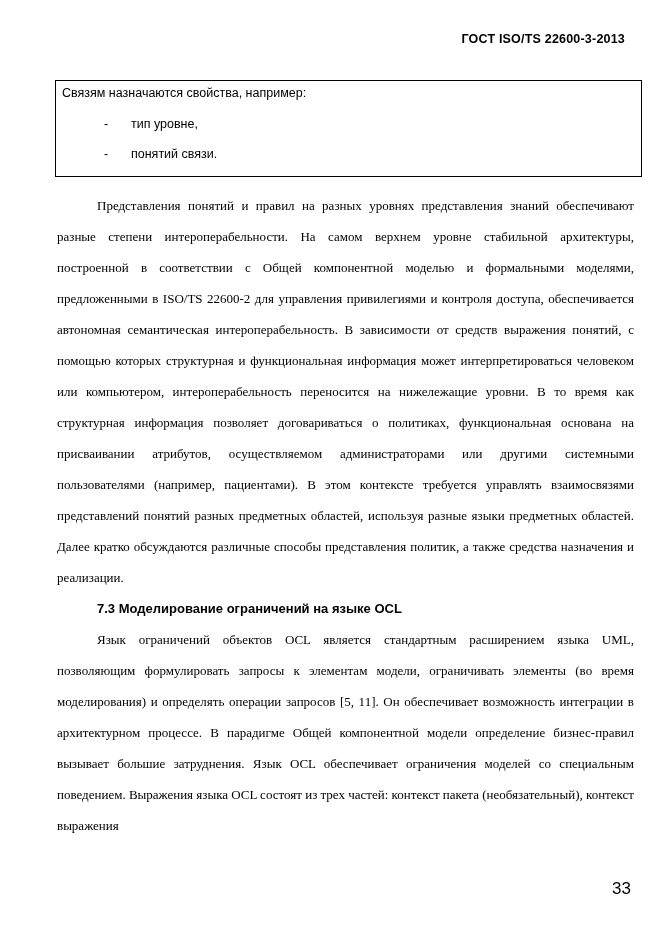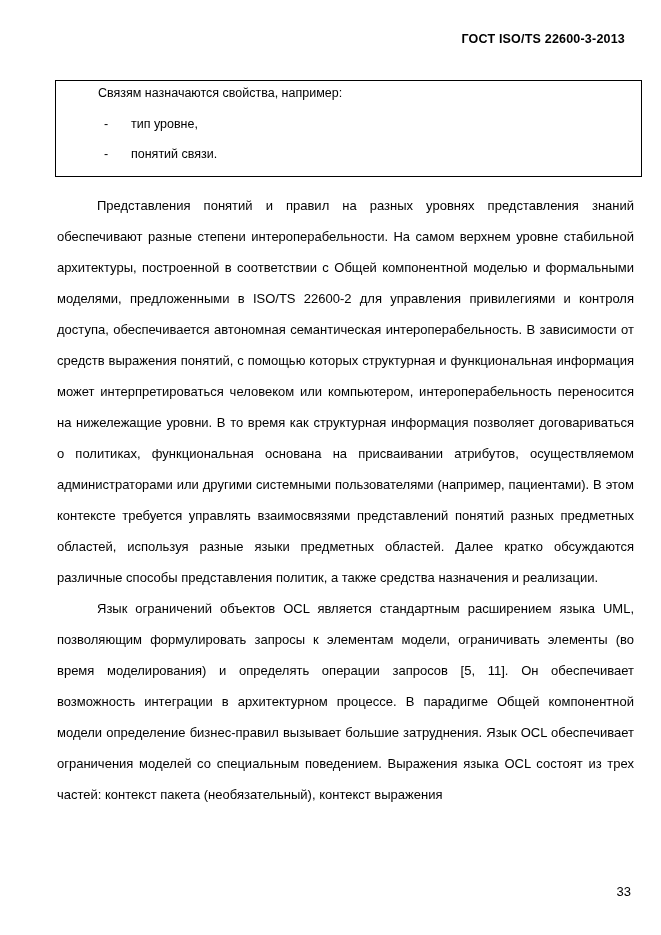--- a/index.html
+++ b/index.html
@@ -25,21 +25,20 @@
     position: absolute;
     left: 55px;
     top: 80px;
     width: 587px;
     border: 1px solid #000000;
     padding: 4px 6px 14px 6px;
     font-size: 12.5px;
   }
   .note-intro {
     line-height: 17px;
-    margin-left: 36px;
   }
   .note-item {
     display: flex;
     margin: 15px 0 0 42px;
     line-height: 15px;
   }
   .note-item .dash {
     width: 27px;
     flex: none;
   }
@@ -48,32 +47,33 @@
     left: 57px;
     top: 190px;
     width: 577px;
     font-size: 13px;
     line-height: 31px;
     text-align: justify;
   }
   .para {
     margin: 0;
     text-indent: 40px;
+    font-family: Liberation Serif, serif;
   }
   .heading {
     margin: 0;
     text-indent: 40px;
     font-weight: bold;
     text-align: left;
   }
   .page-number {
     position: absolute;
     right: 30px;
     bottom: 36px;
-    font-size: 13px;
+    font-size: 17px;
   }
 </style>
 </head>
 <body>
 
 <div class="page">
 
   <div class="header">
     <span>ГОСТ ISO/TS 22600-3-2013</span>
   </div>
@@ -85,18 +85,19 @@
       <span>тип уровне,</span>
     </div>
     <div class="note-item">
       <span class="dash">-</span>
       <span>понятий связи.</span>
     </div>
   </div>
 
   <div class="body-text">
     <p class="para">Представления понятий и правил на разных уровнях представления знаний обеспечивают разные степени интероперабельности. На самом верхнем уровне стабильной архитектуры, построенной в соответствии с Общей компонентной моделью и формальными моделями, предложенными в ISO/TS 22600-2 для управления привилегиями и контроля доступа, обеспечивается автономная семантическая интероперабельность. В зависимости от средств выражения понятий, с помощью которых структурная и функциональная информация может интерпретироваться человеком или компьютером, интероперабельность переносится на нижележащие уровни. В то время как структурная информация позволяет договариваться о политиках, функциональная основана на присваивании атрибутов, осуществляемом администраторами или другими системными пользователями (например, пациентами). В этом контексте требуется управлять взаимосвязями представлений понятий разных предметных областей, используя разные языки предметных областей. Далее кратко обсуждаются различные способы представления политик, а также средства назначения и реализации.</p>
+    <p class="heading">7.3 Моделирование ограничений на языке OCL</p>
     <p class="para">Язык ограничений объектов OCL является стандартным расширением языка UML, позволяющим формулировать запросы к элементам модели, ограничивать элементы (во время моделирования) и определять операции запросов [5, 11]. Он обеспечивает возможность интеграции в архитектурном процессе. В парадигме Общей компонентной модели определение бизнес-правил вызывает большие затруднения. Язык OCL обеспечивает ограничения моделей со специальным поведением. Выражения языка OCL состоят из трех частей: контекст пакета (необязательный), контекст выражения</p>
   </div>
 
   <div class="page-number">33</div>
 
 </div>
 
 </body></html>

